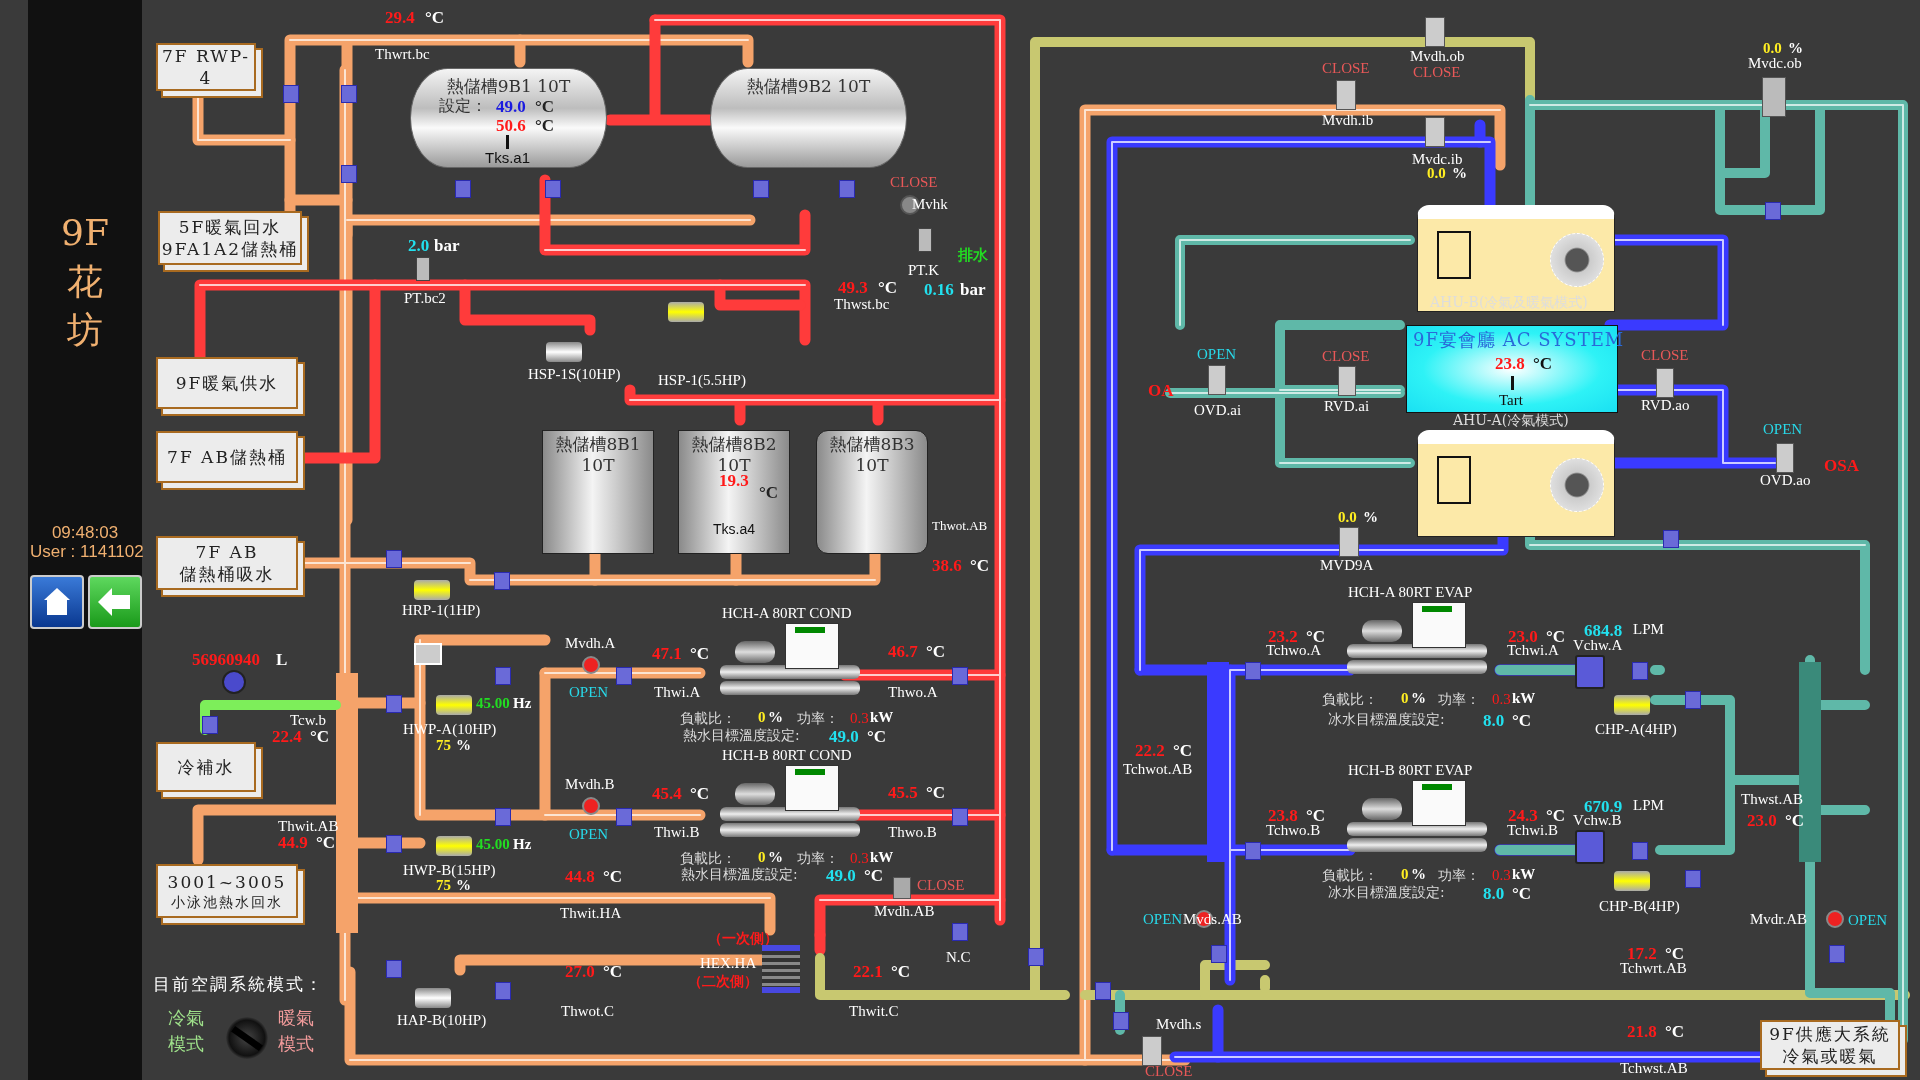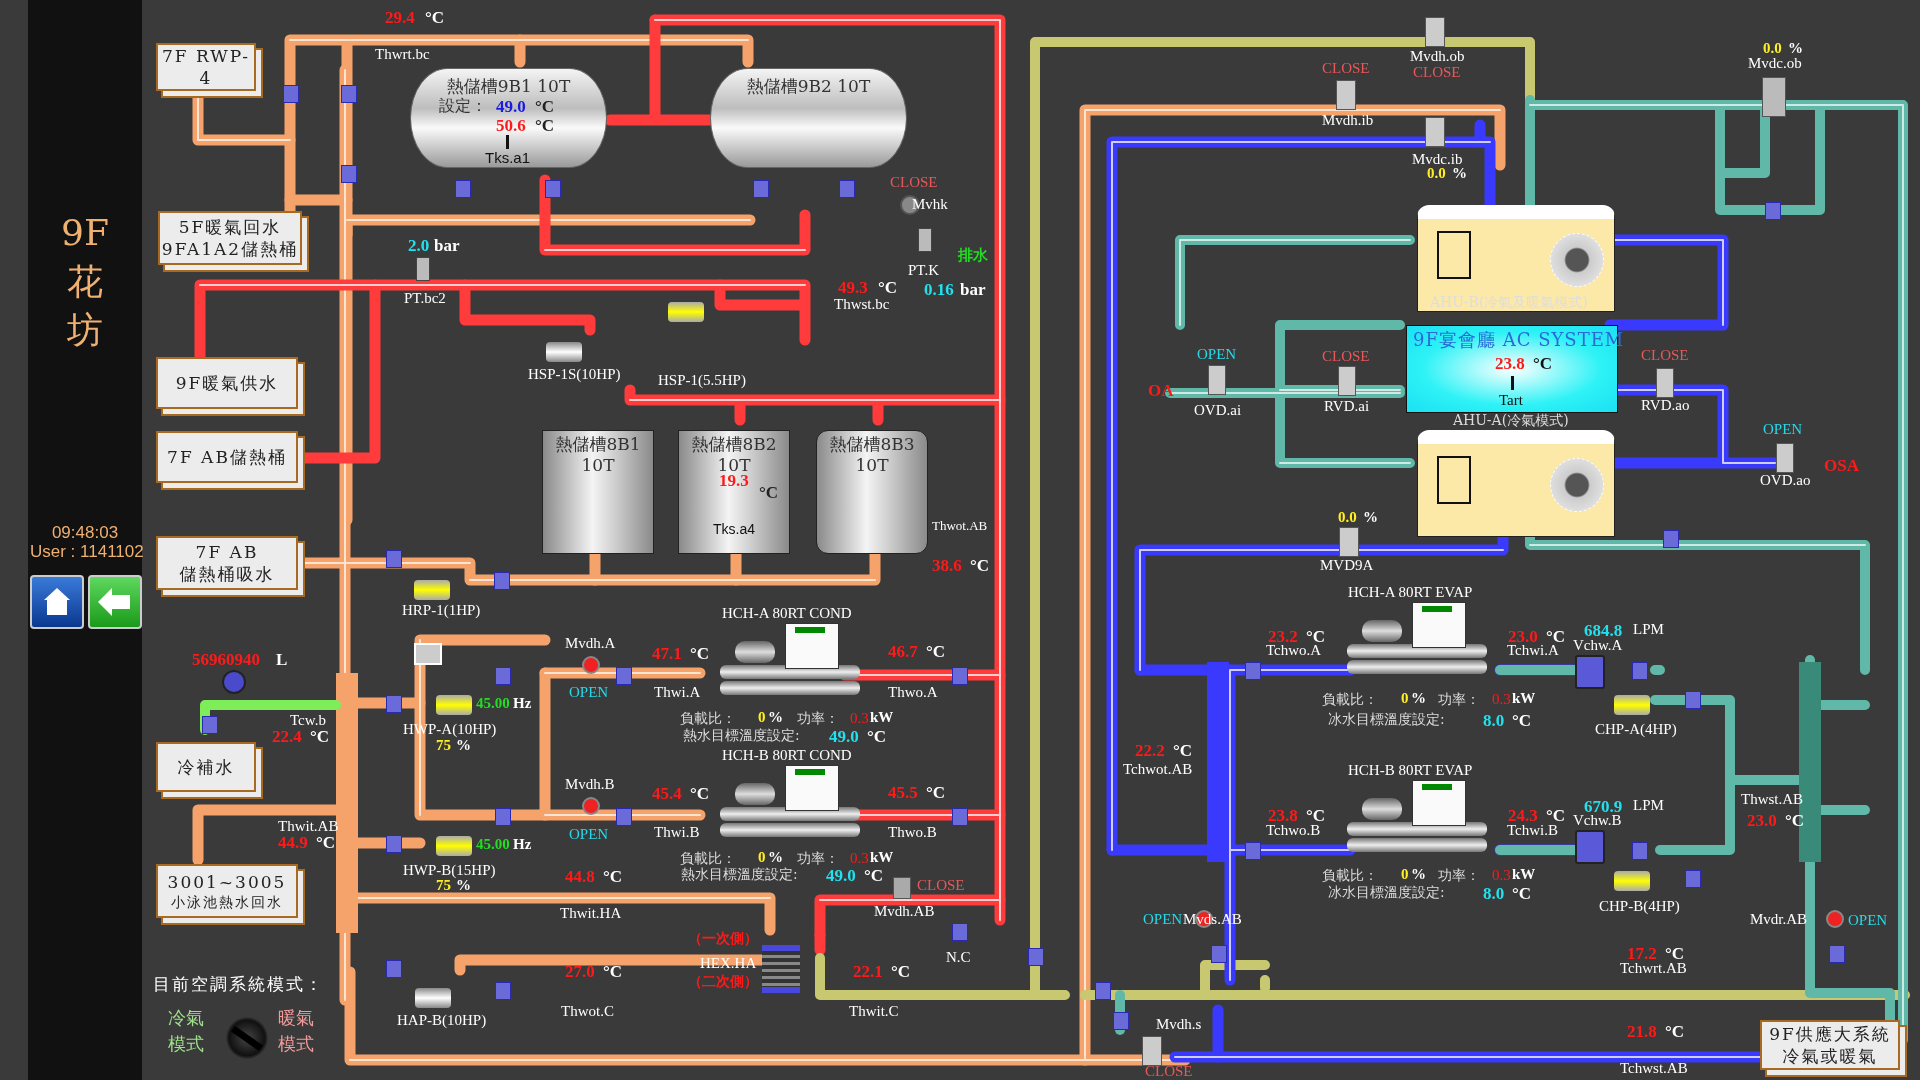--- a/index.html
+++ b/index.html
@@ -320,21 +320,21 @@
   <div class="abs lbl" style="left:681px;top:866px;color:#ddd;font-family:'DejaVu Sans',sans-serif;font-size:14px;">熱水目標溫度設定:</div>
   <div class="abs val cyan" style="left:826px;top:866px;">49.0</div>
   <div class="abs unit" style="left:864px;top:866px;">°C</div>
 </div>
 
 <div class="abs close" style="left:917px;top:877px;">CLOSE</div>
 <div class="abs" style="left:893px;top:877px;width:16px;height:20px;background:#aaa;border:1px solid #555;"></div>
 <div class="abs lbl" style="left:874px;top:903px;">Mvdh.AB</div>
 <div class="abs lbl" style="left:946px;top:949px;">N.C</div>
 
-<div class="abs red" style="left:688px;top:930px;font-size:14px;font-weight:bold;font-family:Liberation Serif, serif;">（一次側）</div>
+<div class="abs red" style="left:708px;top:930px;font-size:14px;font-weight:bold;font-family:Liberation Serif, serif;">（一次側）</div>
 <div class="abs red" style="left:688px;top:973px;font-size:14px;font-weight:bold;font-family:'DejaVu Serif',serif;">（二次側）</div>
 <div class="abs" style="left:762px;top:945px;width:38px;height:36px;background:repeating-linear-gradient(#333 0 4px,#888 4px 7px);border-top:6px solid #4848e0;border-bottom:6px solid #4848e0;"></div>
 <div class="abs lbl" style="left:700px;top:955px;">HEX.HA</div>
 
 <div class="abs val red" style="left:565px;top:867px;">44.8</div>
 <div class="abs unit" style="left:603px;top:867px;">°C</div>
 <div class="abs lbl" style="left:560px;top:905px;">Thwit.HA</div>
 
 <div class="abs val red" style="left:565px;top:962px;">27.0</div>
 <div class="abs unit" style="left:603px;top:962px;">°C</div>

